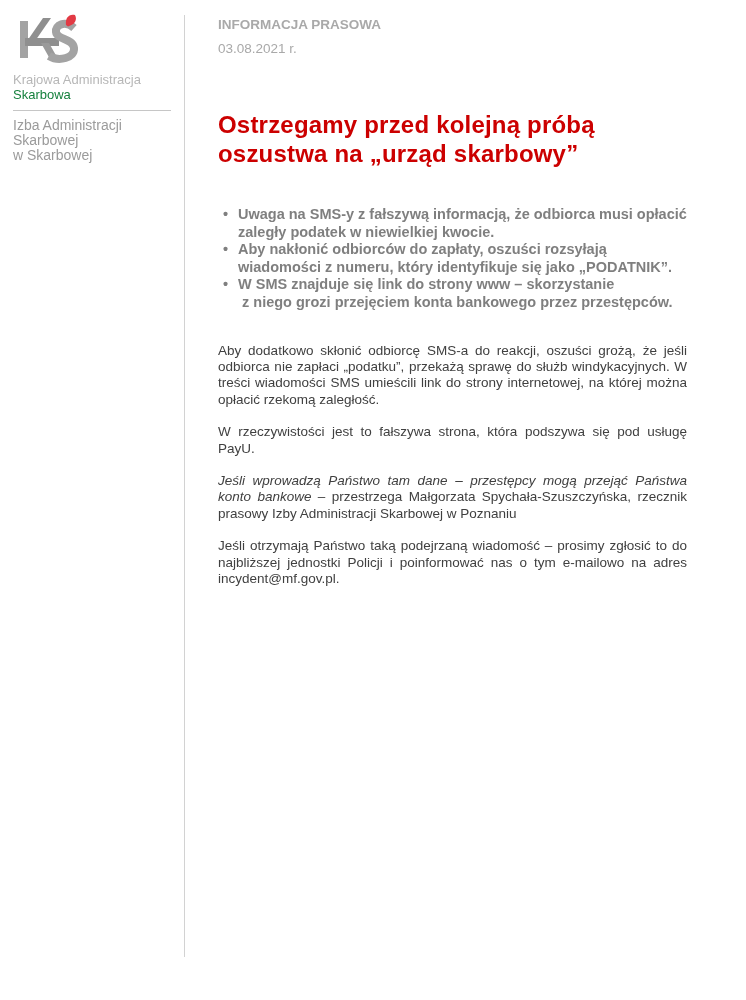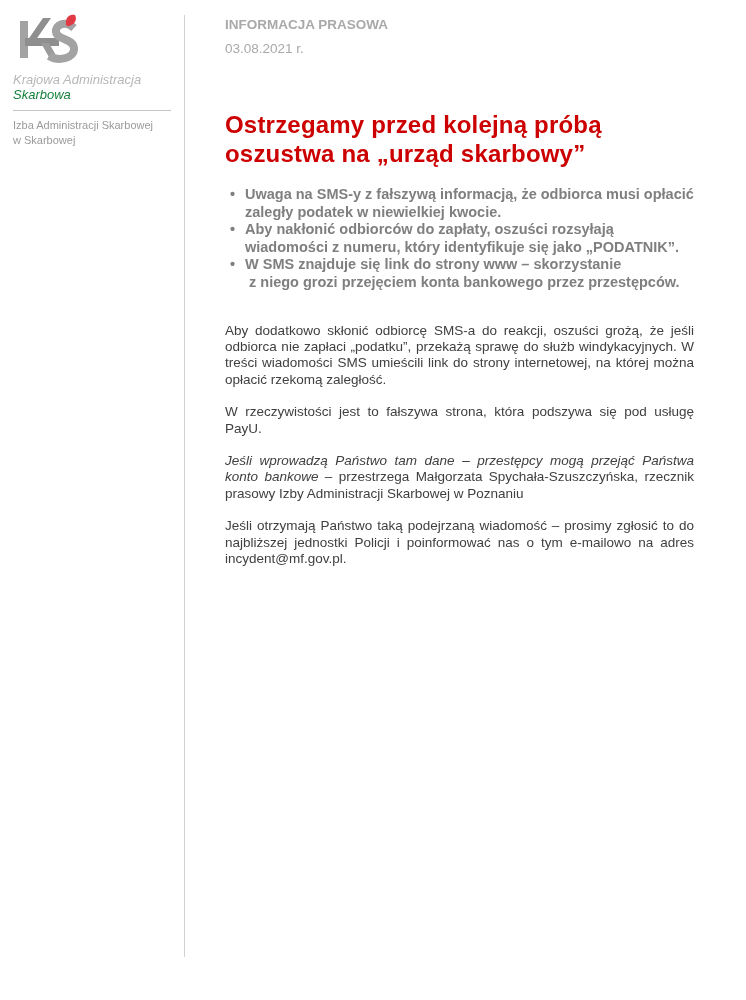--- a/index.html
+++ b/index.html
@@ -15,45 +15,45 @@
   }
 
   
   .sidebar {
     position: absolute;
     left: 13px;
     top: 12px;
     width: 160px;
   }
   .logo { width: 66px; height: 54px; margin-left: 4px; }
-  .org { margin-top: 6px; font-size: 13px; line-height: 15px; font-style: italic; }
+  .org { margin-top: 6px; font-size: 13px; line-height: 15px; }
   .org-line1 { color: #b7b7b7; }
   .org-line2 { color: #15803d; }
   .sidebar-rule {
     border: none;
     border-top: 1px solid #c6c6c6;
     margin: 8px 0 7px 0;
     width: 158px;
   }
-  .unit { font-size: 11px; line-height: 15px; color: #9b9b9b; }
+  .unit { font-size: 14px; line-height: 15px; color: #9b9b9b; }
 
   
   .vline {
     position: absolute;
     left: 184px;
     top: 15px;
     width: 1px;
     height: 942px;
     background: #d2d2d2;
   }
 
   
   .main {
     position: absolute;
-    left: 225px;
+    left: 218px;
     top: 17px;
     width: 469px;
   }
   .kicker {
     color: #a9a9a9;
     font-weight: bold;
     font-size: 13.5px;
     line-height: 15px;
   }
   .date {
@@ -65,21 +65,21 @@
   .title {
     margin: 53px 0 0 0;
     color: #cc0000;
     font-size: 24px;
     line-height: 29px;
     font-weight: bold;
     letter-spacing: 0.2px;
   }
   .bullets {
     list-style: none;
-    margin: 18px 0 0 0;
+    margin: 38px 0 0 0;
     padding: 0;
     color: #7f7f7f;
     font-weight: bold;
     font-size: 14.5px;
     line-height: 17.6px;
   }
   .bullets li {
     position: relative;
     padding-left: 20px;
     white-space: pre-wrap;

